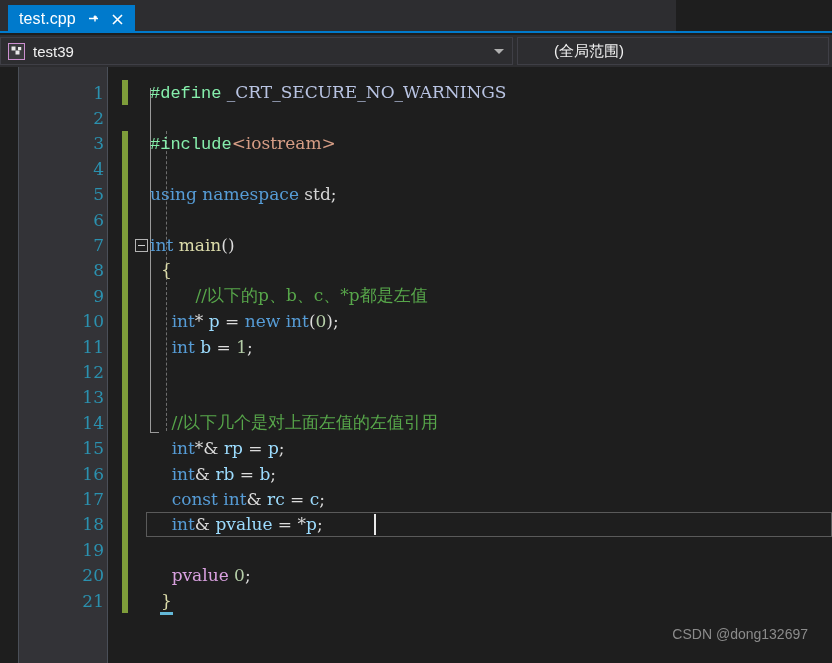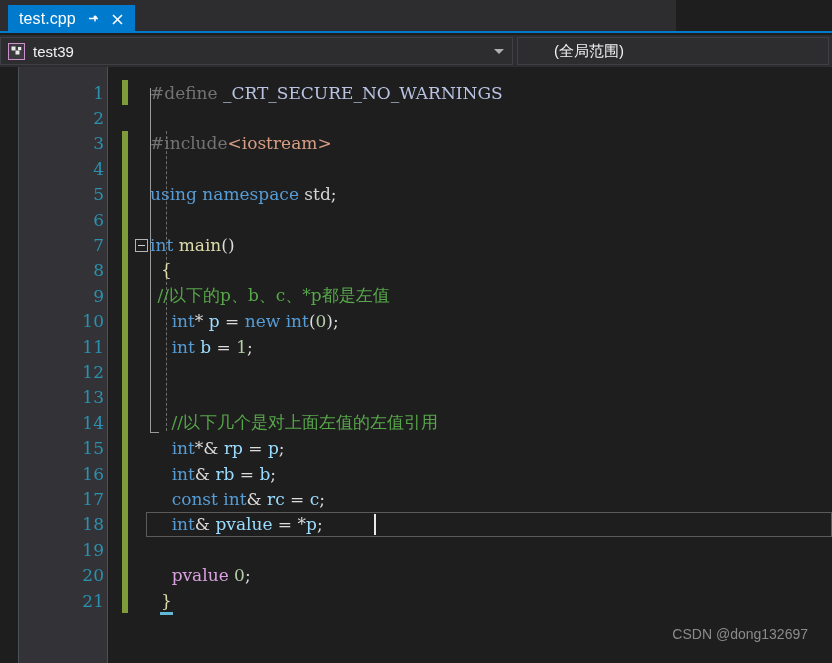--- a/index.html
+++ b/index.html
@@ -147,21 +147,21 @@
     left: 150px;
     font-family: "DejaVu Serif", serif;
     font-size: 17px;
     white-space: pre;
     color: #d4d4d4;
     letter-spacing: 0px;
   }
 
   
   .kw      { color: #569cd6; }  
-  .pre     { color: #737373; }  
+  .pre     { color: #86efac; font-family: Liberation Mono, monospace; }  
   .macro   { color: #b9c4e3; }  
   .inc     { color: #d69d85; }  
   .id      { color: #9cdcfe; }  
   .plain   { color: #dcdcdc; }  
   .num     { color: #b5cea8; }  
   .cmt     { color: #57a64a; }  
   .brace   { color: #dcdcaa; }
   .stdid   { color: #d4d4d4; }
 
   
@@ -323,21 +323,21 @@
 
     <div class="row">
       <span class="lineno">8</span>
       <span class="changebar"></span>
       <span class="codetext" style="left:161px;"><span class="brace">{</span></span>
     </div>
 
     <div class="row">
       <span class="lineno">9</span>
       <span class="changebar"></span>
-      <span class="codetext cmt" style="left:136px;">    //以下的p、b、c、*p都是左值</span>
+      <span class="codetext cmt" style="left:150px;padding-left:24px;">    //以下的p、b、c、*p都是左值</span>
     </div>
 
     <div class="row">
       <span class="lineno">10</span>
       <span class="changebar"></span>
       <span class="codetext"><span class="plain">    </span><span class="kw">int</span><span class="plain">* </span><span class="id">p</span><span class="plain"> = </span><span class="kw">new</span> <span class="kw">int</span><span class="plain">(</span><span class="num">0</span><span class="plain">);</span></span>
     </div>
 
     <div class="row">
       <span class="lineno">11</span>

